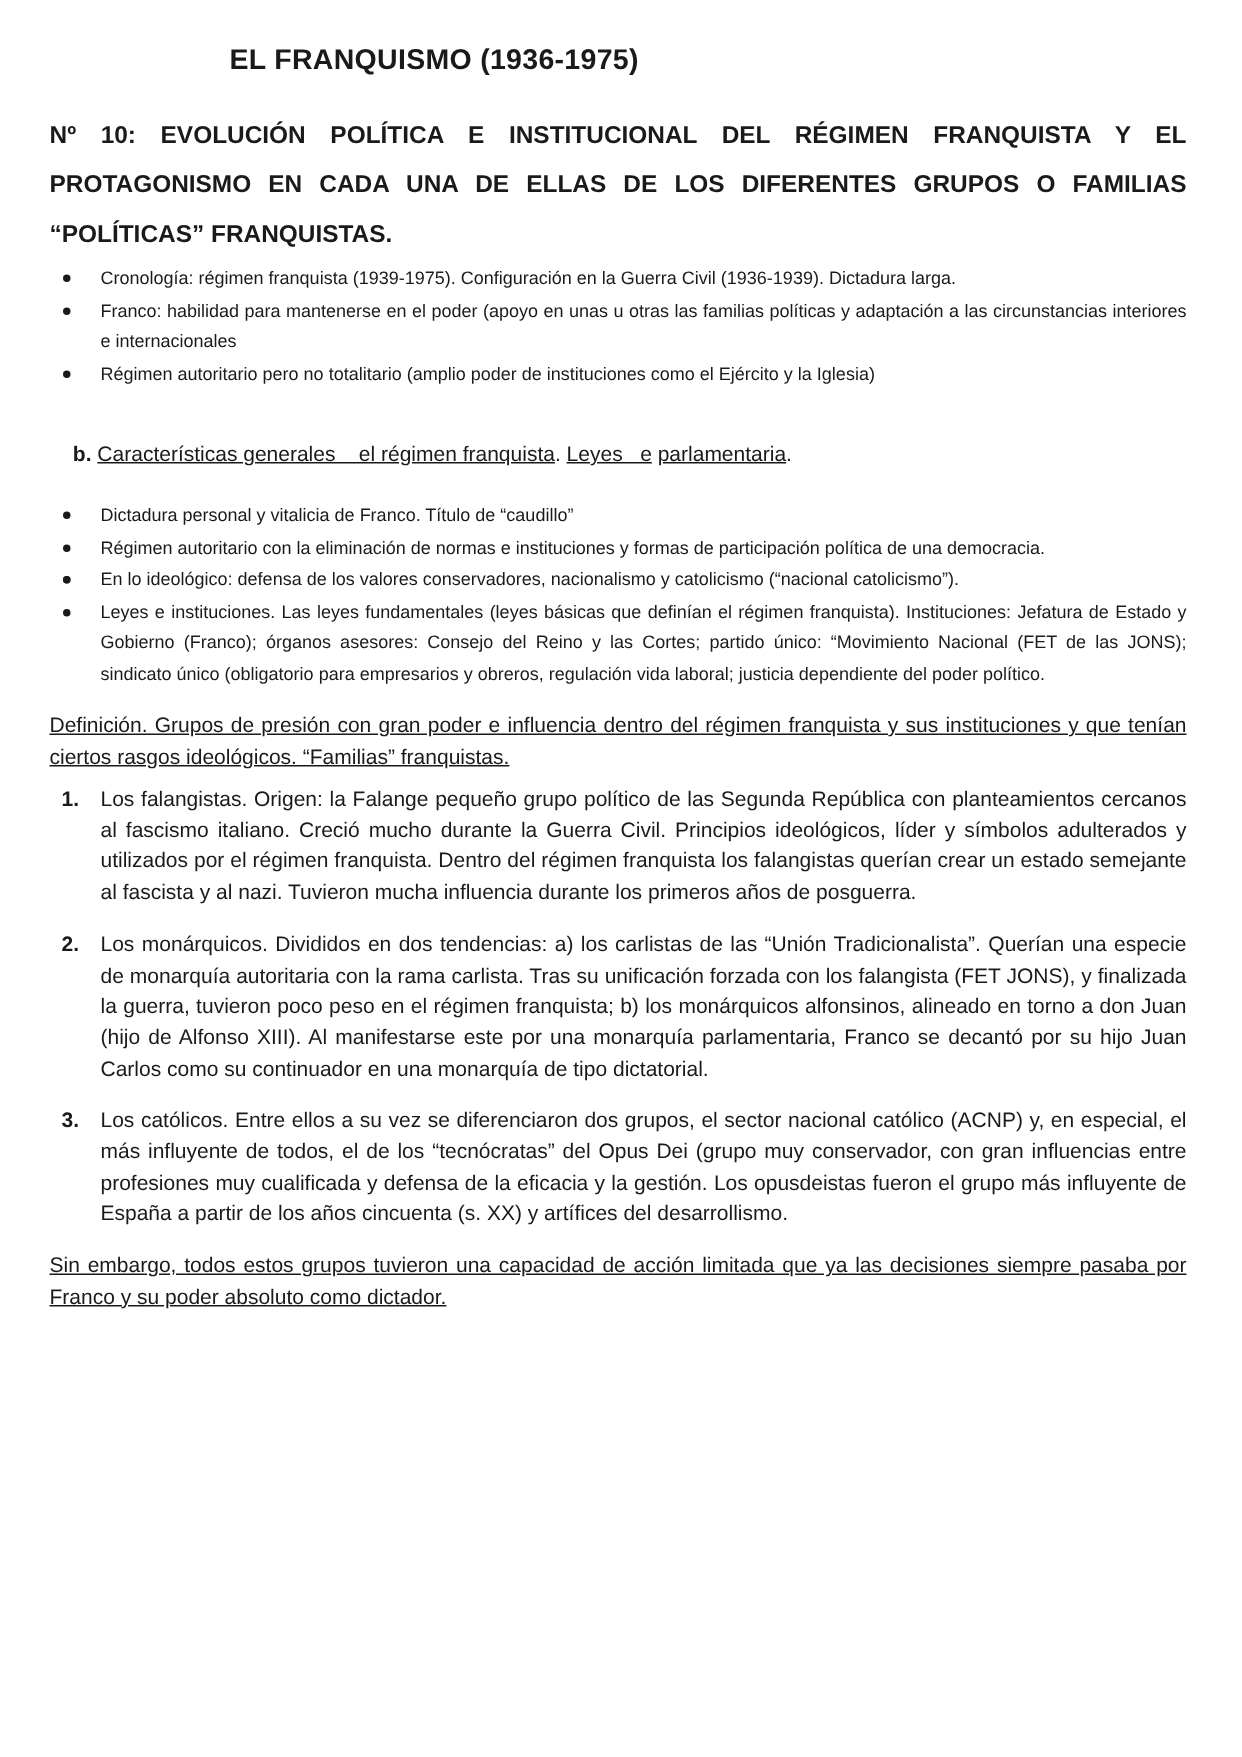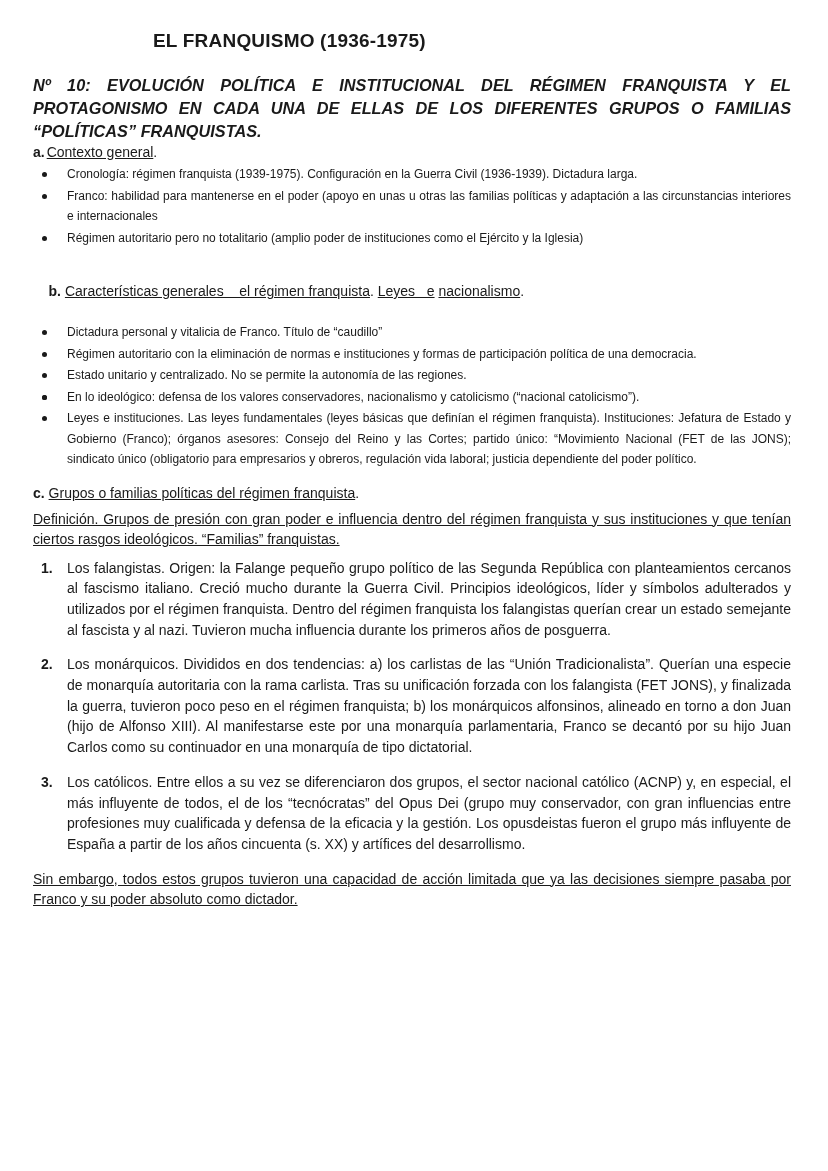--- a/index.html
+++ b/index.html
@@ -6,22 +6,22 @@
   body {
     width: 828px; height: 1171px; position: relative; overflow: hidden;
     font-family: "Liberation Sans", sans-serif; color: #1a1a1a;
   }
   .page { position: absolute; left: 33px; top: 28px; width: 758px; }
   .title {
     text-align: left; font-weight: bold; font-size: 19px; letter-spacing: 0.2px;
     margin: 0 0 20px 0; padding-left: 120px; line-height: 26px;
   }
   .heading {
-    font-weight: bold; font-size: 16.3px; line-height: 23px; text-align: justify;
-    margin: 0; text-align-last: left; font-style: italic;
+    font-weight: bold; font-size: 16.3px; line-height: 33px; text-align: justify;
+    margin: 0; text-align-last: left;
   }
   .sec-label { font-size: 14px; line-height: 19px; margin: 0; }
   .sec-label b { font-weight: bold; }
   .sec-label .u { text-decoration: underline; }
   ul.bullets { list-style: none; margin: 2px 0 0 0; padding: 0; }
   ul.bullets li {
     position: relative; padding-left: 34px; font-size: 12px; line-height: 20.5px;
     text-align: justify; margin-bottom: 1px;
   }
   ul.bullets li .dot {
@@ -43,48 +43,41 @@
   }
   .final { margin-top: 0px; }
 </style>
 </head>
 <body>
 
 <div class="page">
   <h1 class="title">EL FRANQUISMO (1936-1975)</h1>
   <h2 class="heading">Nº 10: EVOLUCIÓN POLÍTICA E INSTITUCIONAL DEL RÉGIMEN FRANQUISTA Y EL PROTAGONISMO EN CADA UNA DE ELLAS DE LOS DIFERENTES GRUPOS O FAMILIAS “POLÍTICAS” FRANQUISTAS.</h2>
 
-  <div class="sec-label">
-    <b>a.</b><span class="u" style="margin-left:2px">Contexto general</span><span>.</span>
-  </div>
   <ul class="bullets">
     <li><span class="dot"></span><span>Cronología: régimen franquista (1939-1975). Configuración en la Guerra Civil (1936-1939). Dictadura larga.</span></li>
     <li><span class="dot"></span><span>Franco: habilidad para mantenerse en el poder (apoyo en unas u otras las familias políticas y adaptación a las circunstancias interiores e internacionales</span></li>
     <li><span class="dot"></span><span>Régimen autoritario pero no totalitario (amplio poder de instituciones como el Ejército y la Iglesia)</span></li>
   </ul>
 
   <div class="gap-a"></div>
 
   <div class="sec-label" style="white-space:pre;">
-    <b>b.</b> <span class="u">Características generales    el régimen franquista</span><span>. </span><span class="u">Leyes   e</span><span> </span><span class="u">nacionalismo</span><span>.</span>
+    <b>b.</b> <span class="u">Características generales    el régimen franquista</span><span>. </span><span class="u">Leyes   e</span><span> </span><span class="u">parlamentaria</span><span>.</span>
   </div>
   <ul class="bullets">
     <li><span class="dot"></span><span>Dictadura personal y vitalicia de Franco. Título de “caudillo”</span></li>
     <li><span class="dot"></span><span>Régimen autoritario con la eliminación de normas e instituciones y formas de participación política de una democracia.</span></li>
-    <li><span class="dot"></span><span>Estado unitario y centralizado. No se permite la autonomía de las regiones.</span></li>
     <li><span class="dot"></span></li>
     <li><span class="dot"></span><span>En lo ideológico: defensa de los valores conservadores, nacionalismo y catolicismo (“nacional catolicismo”).</span></li>
     <li><span class="dot"></span><span>Leyes e instituciones. Las leyes fundamentales (leyes básicas que definían el régimen franquista). Instituciones: Jefatura de Estado y Gobierno (Franco); órganos asesores: Consejo del Reino y las Cortes; partido único: “Movimiento Nacional (FET de las JONS); sindicato único (obligatorio para empresarios y obreros, regulación vida  laboral; justicia dependiente del poder político.</span></li>
   </ul>
 
   <div class="gap-b"></div>
 
-  <div class="sec-label" style="margin-bottom:6px;">
-    <b>c.</b> <span class="u">Grupos o familias políticas del régimen franquista</span><span>.</span>
-  </div>
   <p class="para">Definición. Grupos de presión con gran poder e influencia dentro del régimen franquista y sus instituciones y que tenían ciertos rasgos ideológicos. “Familias” franquistas.</p>
 
   <ol class="groups">
     <li><span class="num">1.</span><span>Los falangistas. Origen: la Falange pequeño grupo político de las Segunda República con planteamientos cercanos al fascismo italiano. Creció mucho durante la Guerra Civil. Principios ideológicos, líder y símbolos adulterados y utilizados por el régimen franquista. Dentro del régimen franquista los falangistas querían crear un estado semejante al fascista y al nazi. Tuvieron mucha influencia durante los primeros años de posguerra.</span></li>
     <li><span class="num">2.</span><span>Los monárquicos. Divididos en dos tendencias: a) los carlistas de las “Unión Tradicionalista”. Querían una especie de monarquía autoritaria con la rama carlista. Tras su unificación forzada con los falangista (FET JONS), y finalizada la guerra, tuvieron poco peso en el régimen franquista; b) los monárquicos alfonsinos, alineado en torno a don Juan (hijo de Alfonso XIII). Al manifestarse este por una monarquía parlamentaria, Franco se decantó por su hijo Juan Carlos como su continuador en una monarquía de tipo dictatorial.</span></li>
     <li><span class="num">3.</span><span>Los católicos. Entre ellos a su vez se diferenciaron dos grupos, el sector nacional católico (ACNP) y, en especial, el más influyente de todos, el de los “tecnócratas” del Opus Dei (grupo muy conservador, con gran influencias entre profesiones muy cualificada y defensa de la eficacia y la gestión. Los opusdeistas fueron el grupo más influyente de España a partir de los años cincuenta (s. XX) y artífices del desarrollismo.</span></li>
   </ol>
 
   <p class="para final">Sin embargo, todos estos grupos tuvieron una  capacidad de acción limitada que ya las decisiones siempre pasaba por Franco y su poder absoluto como dictador.</p>
 </div>

